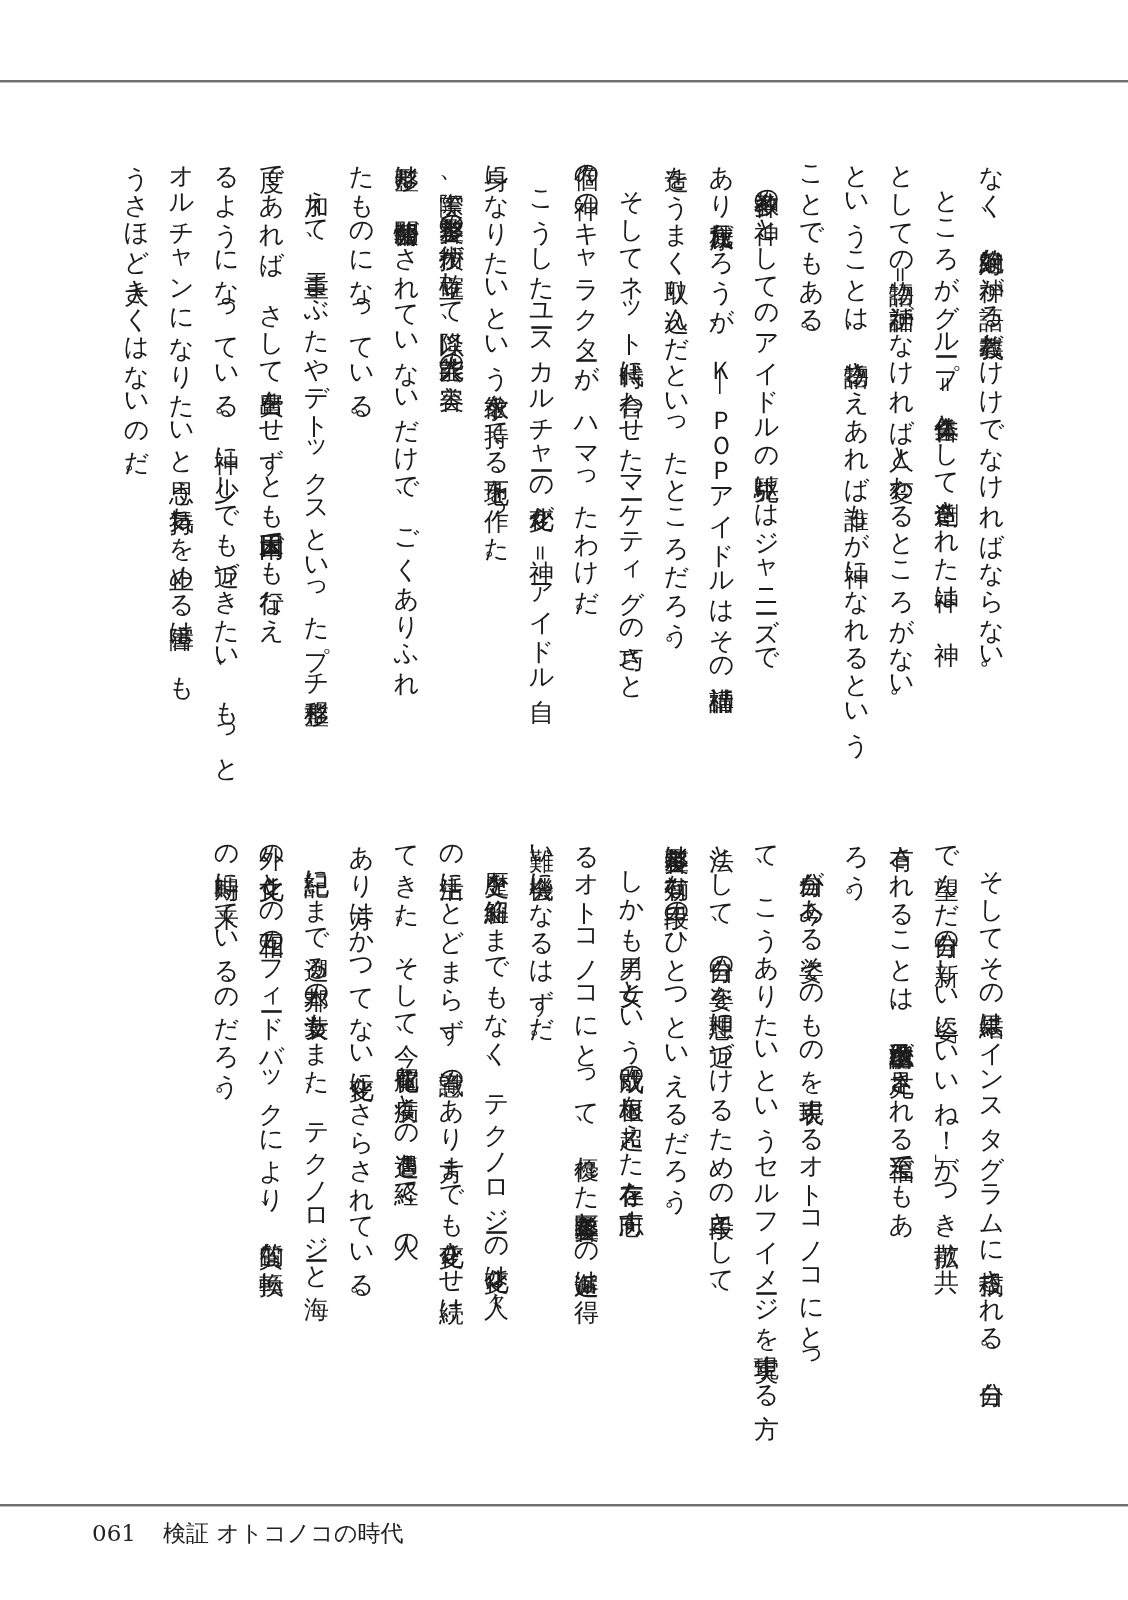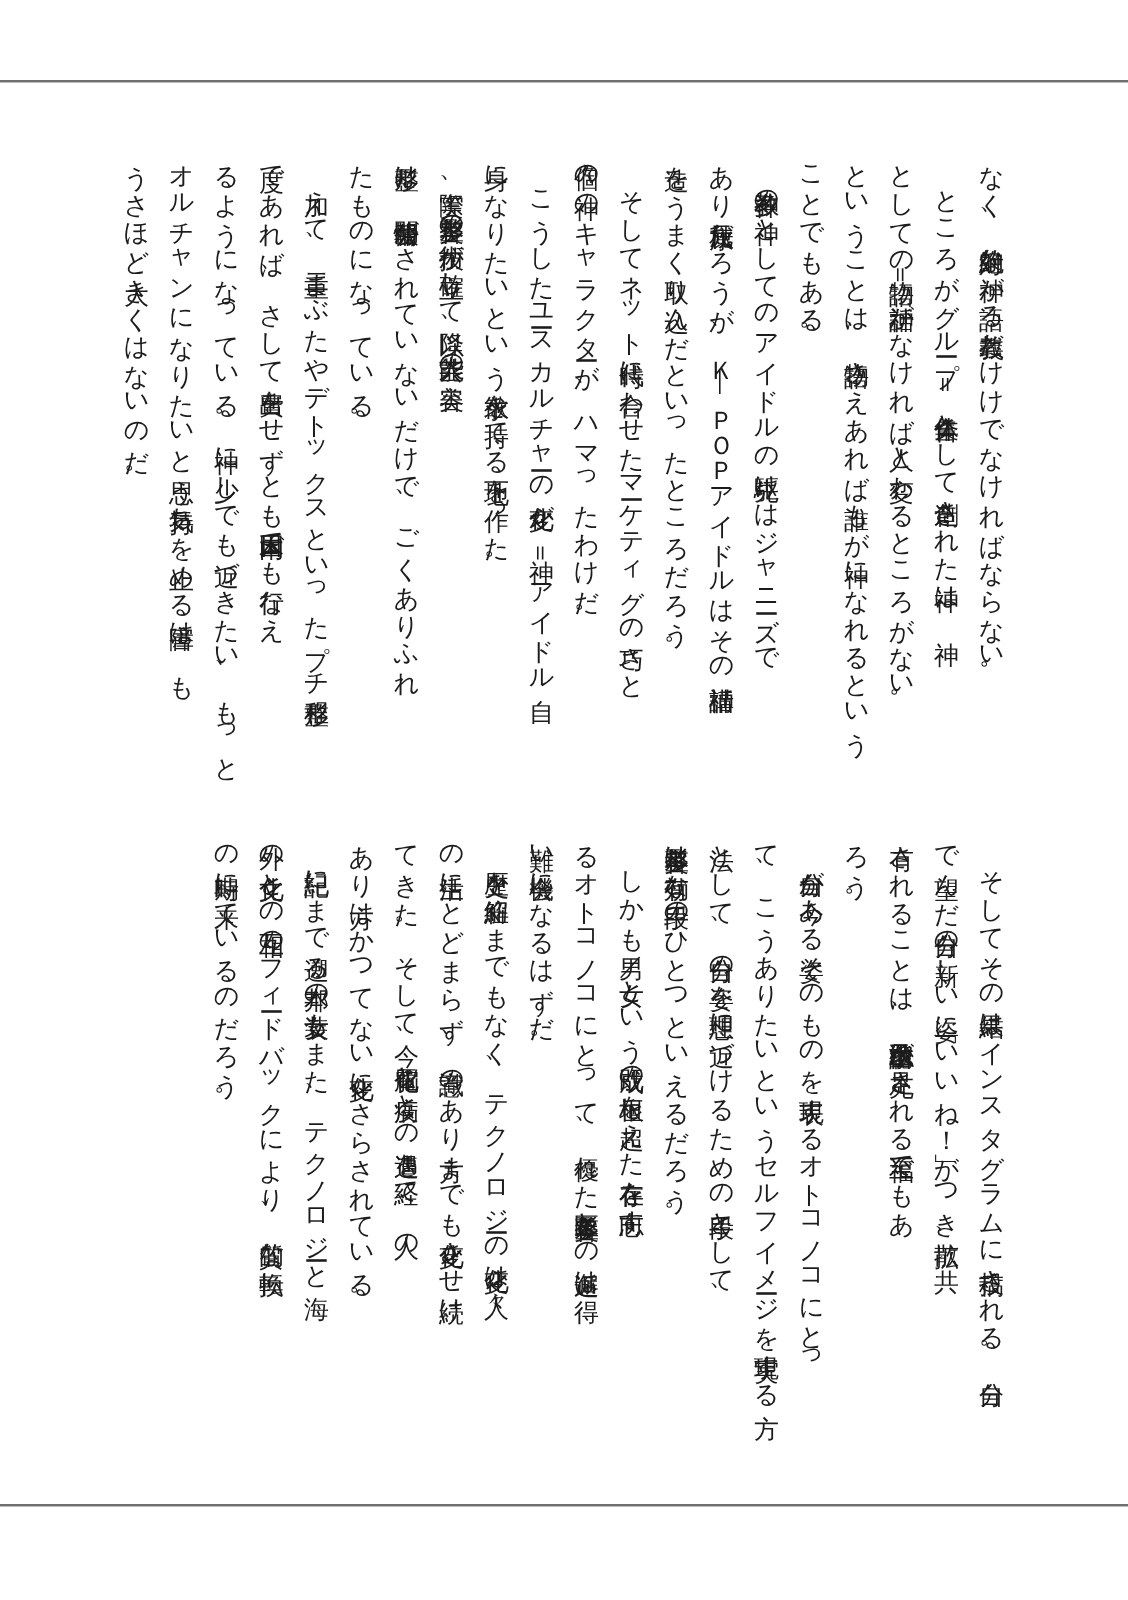--- a/index.html
+++ b/index.html
@@ -99,14 +99,18 @@
     <div class="col">の生活にとどまらず、意識のあり方までも変化させ続け</div>
     <div class="col">てきた。そして今、電脳化と疫病との遭遇を経て、人の</div>
     <div class="col">あり方はかつてない変化にさらされている。</div>
     <div class="col">　記紀にまで遡る本邦の女装もまた、テクノロジーと海</div>
     <div class="col">外の文化との相互のフィードバックにより、質的な転換</div>
     <div class="col">の時期に来ているのだろう。</div>
   </section>
 
   <div class="rule rule-bottom"></div>
 
+  <footer class="page-footer">
+    <span>061</span>
+    <span>検証 オトコノコの時代</span>
+  </footer>
 
 </div>
 
 </body></html>

